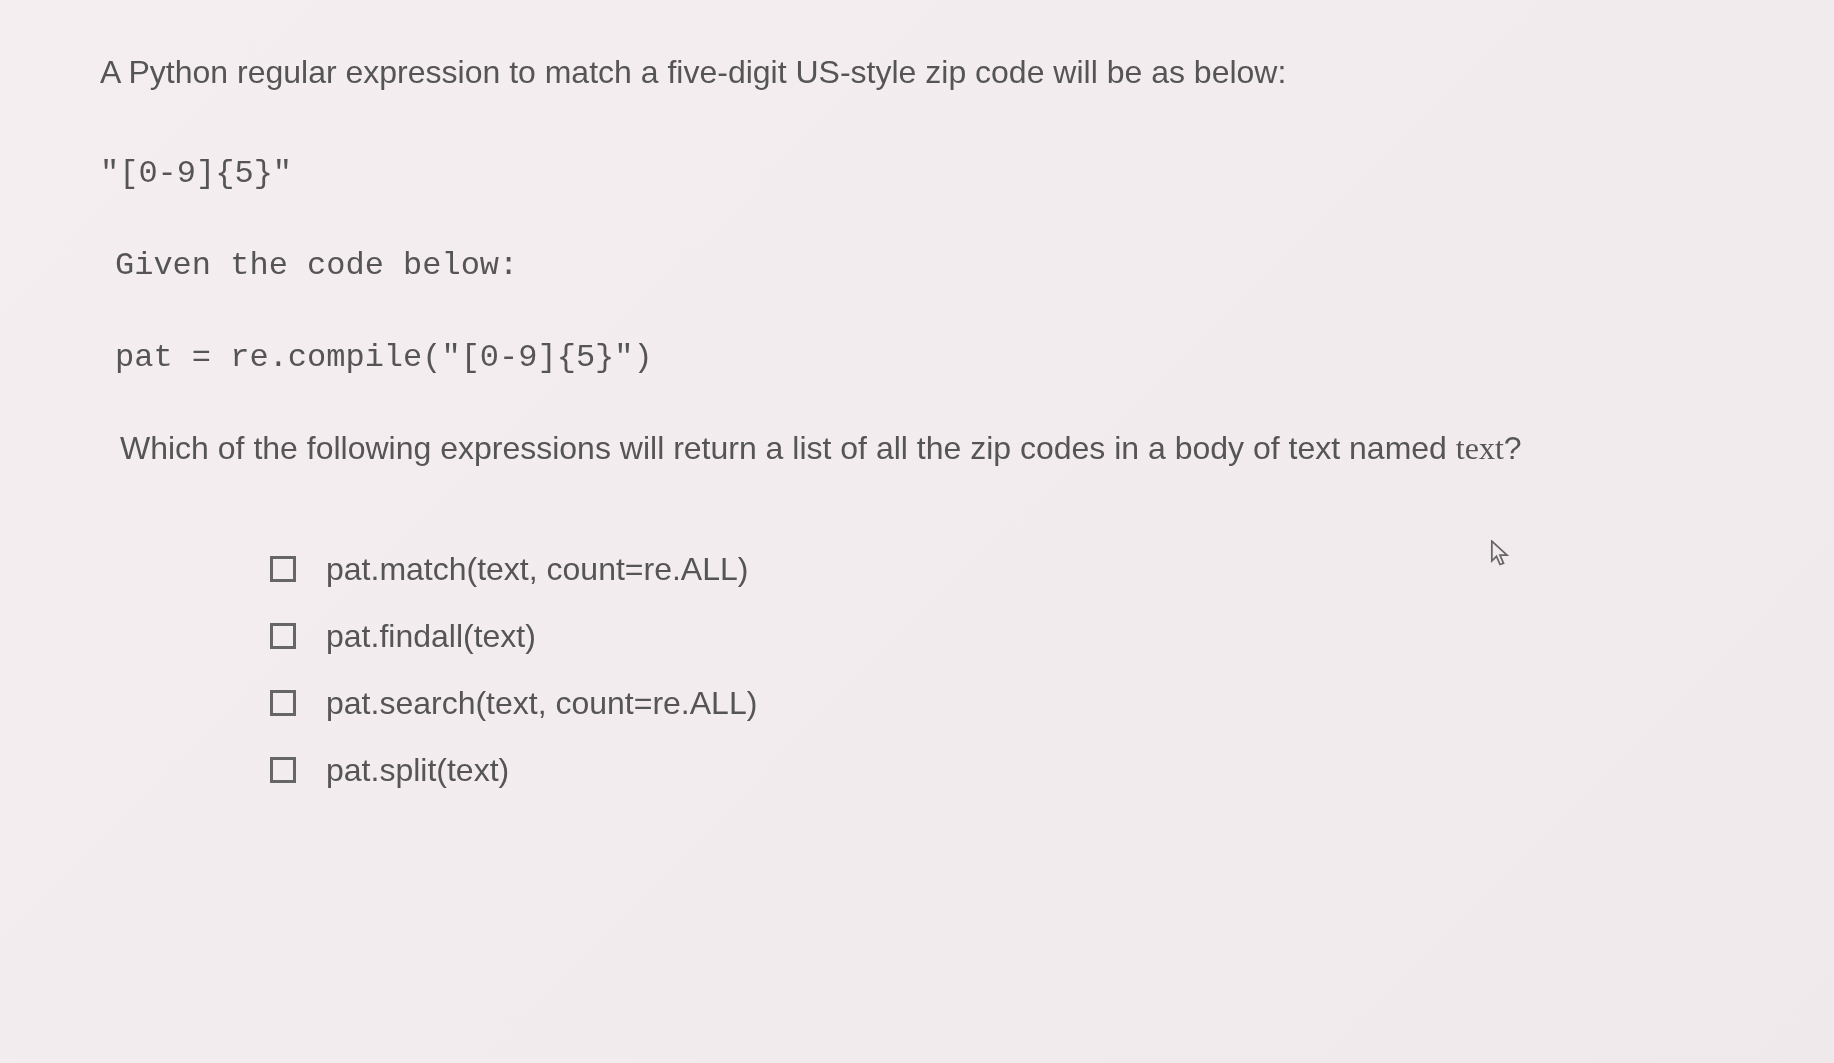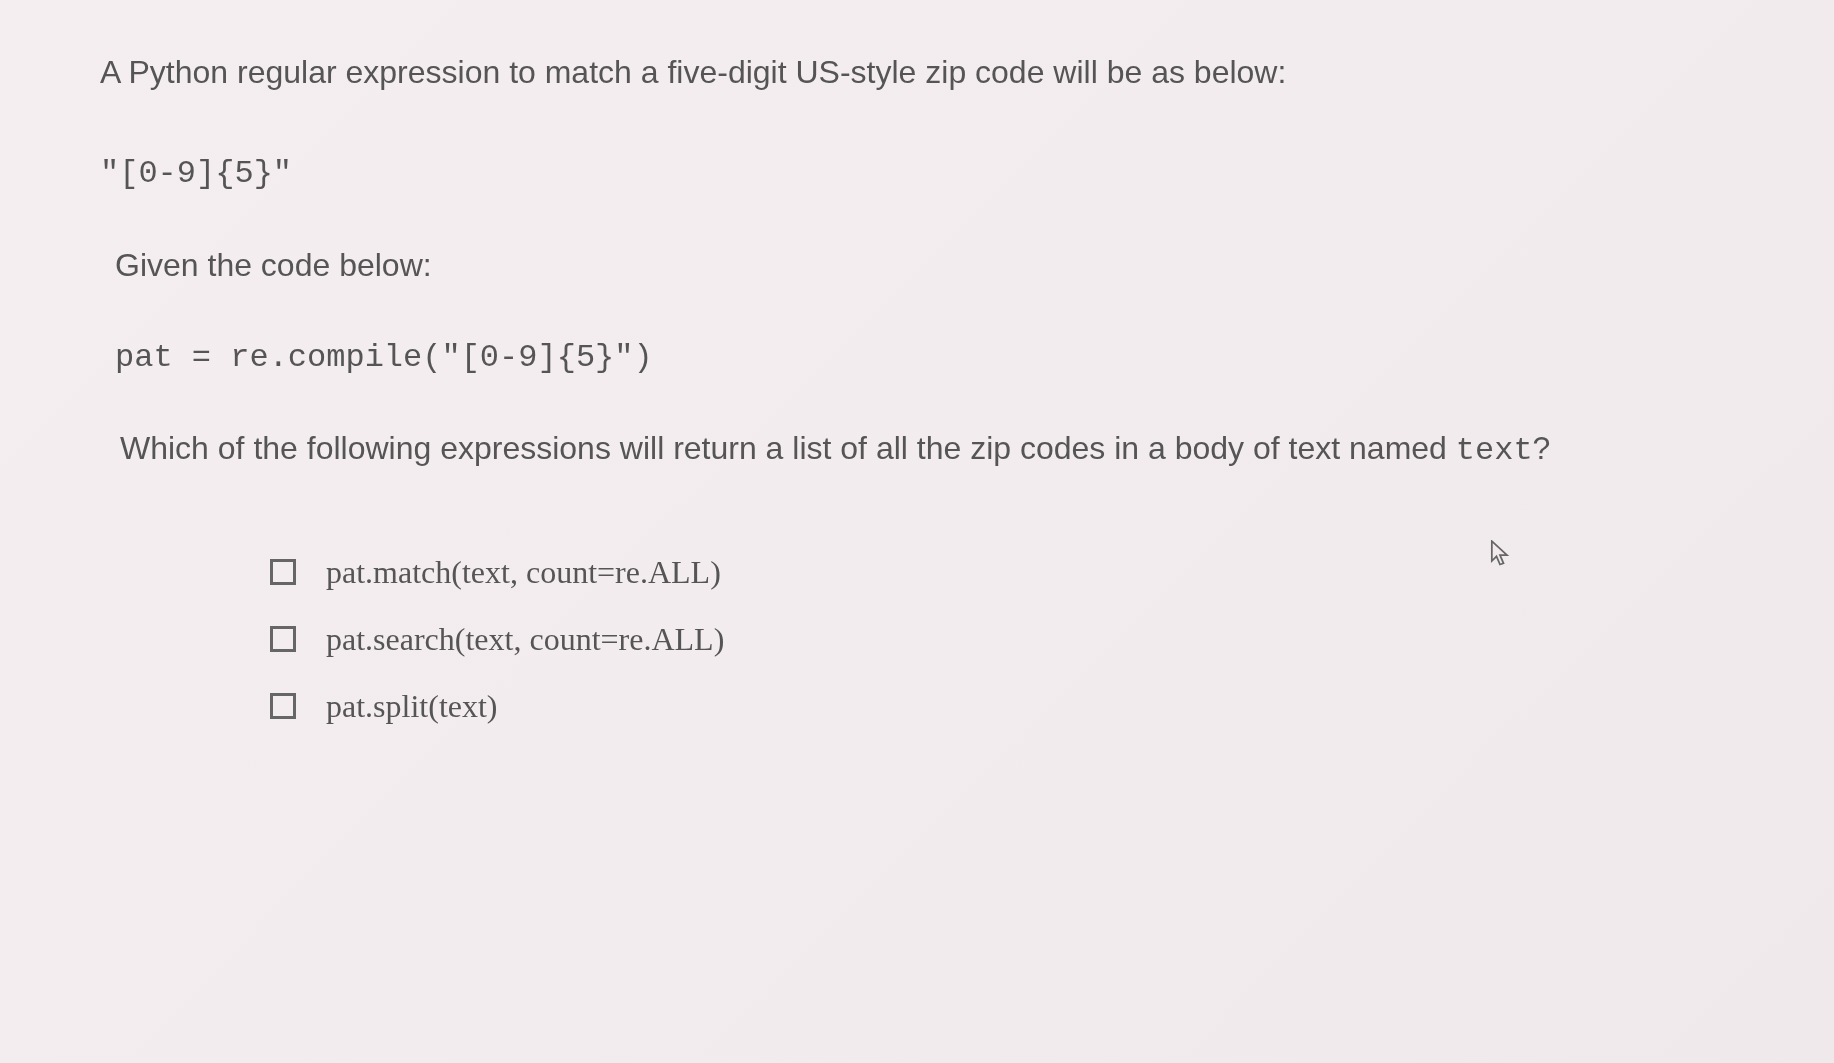--- a/index.html
+++ b/index.html
@@ -31,57 +31,58 @@
       font-size: 32px;
       color: #555;
       margin-bottom: 55px;
       margin-left: 0px;
     }
     .given-text {
       font-size: 32px;
       color: #555;
       margin-bottom: 55px;
       margin-left: 15px;
+      font-family: Liberation Mono, monospace;
     }
     .code-line {
       font-family: 'Courier New', Courier, monospace;
       font-size: 32px;
       color: #555;
       margin-bottom: 50px;
       margin-left: 15px;
     }
     .question-text {
       font-size: 32px;
       color: #555;
       line-height: 1.4;
       margin-bottom: 80px;
       margin-left: 20px;
     }
     .question-text .mono {
-      font-family: Liberation Mono, monospace;
+      font-family: Liberation Serif, serif;
     }
     .options-container {
       margin-left: 170px;
     }
     .option-row {
       display: flex;
       align-items: center;
       margin-bottom: 30px;
     }
     .checkbox {
       width: 26px;
       height: 26px;
       border: 3px solid #666;
       background: transparent;
       margin-right: 30px;
       flex-shrink: 0;
       cursor: pointer;
     }
     .option-label {
-      font-family: Liberation Serif, serif;
+      font-family: Liberation Sans, sans-serif;
       font-size: 32px;
       color: #555;
     }
     .cursor {
       position: absolute;
       top: 540px;
       left: 1490px;
       width: 20px;
       height: 28px;
       pointer-events: none;
@@ -103,20 +104,24 @@
     <span>Which of the following expressions will return a list of all the zip codes in a body of text named </span><span class="mono">text</span><span>?</span>
   </p>
 
   <div class="options-container">
     <div class="option-row">
       <div class="checkbox"></div>
       <span class="option-label">pat.match(text, count=re.ALL)</span>
     </div>
     <div class="option-row">
       <div class="checkbox"></div>
+      <span class="option-label">pat.findall(text)</span>
+    </div>
+    <div class="option-row">
+      <div class="checkbox"></div>
       <span class="option-label">pat.search(text, count=re.ALL)</span>
     </div>
     <div class="option-row">
       <div class="checkbox"></div>
       <span class="option-label">pat.split(text)</span>
     </div>
   </div>
 </div>
 
 <div class="cursor">

